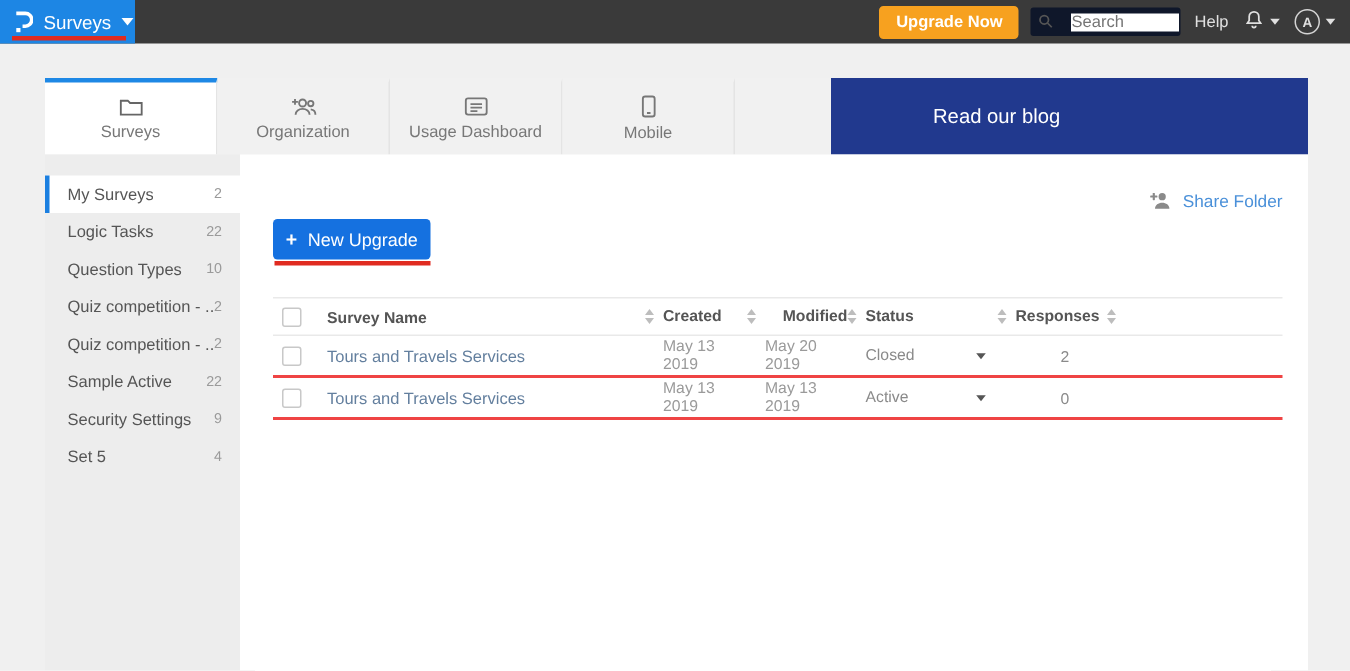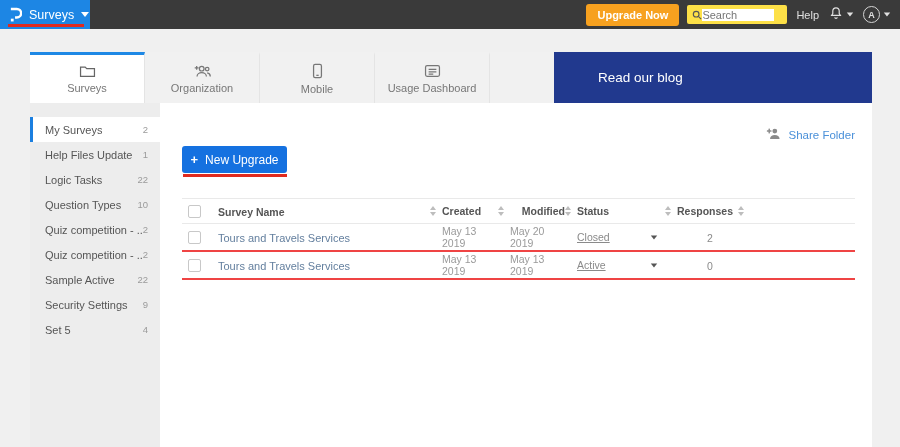--- a/index.html
+++ b/index.html
@@ -12,40 +12,40 @@
                 padding-left:9px; gap:7px; position:relative; cursor:pointer; }
   .logo-p { display:flex; align-items:center; }
   .product-name { color:#fff; font-size:12.5px; }
   .caret { width:0; height:0; border-left:4px solid transparent; border-right:4px solid transparent;
            border-top:5px solid currentColor; display:inline-block; }
   .logo-block .caret { color:#fff; }
   .ann-logo { position:absolute; left:8px; top:24px; width:76px; height:3px; background:#e02b20; }
   .topbar-spacer { flex:1; }
   .upgrade-btn { background:#f7a11f; color:#fff; font-weight:bold; font-size:11px;
                  padding:5px 11px; border:none; border-radius:3px; margin-right:8px; cursor:pointer; }
-  .search-box { width:100px; height:19px; background:#fde047; border-radius:2px; display:flex;
-                align-items:center; padding:0 5px; gap:0; margin-right:9px; }
+  .search-box { width:100px; height:19px; background:#0f172a; border-radius:2px; display:flex;
+                align-items:center; padding:0 5px; gap:12px; margin-right:9px; }
   .search-box input { border:none; outline:none; width:72px; font-size:11px; color:#555;
                       font-family:"Liberation Sans", sans-serif; }
   .help-link { color:#e0e0e0; font-size:11px; margin-right:10px; cursor:pointer; }
   .icon-group { display:flex; align-items:center; gap:3px; margin-right:9px; color:#e0e0e0; cursor:pointer; }
   .icon-group .caret { color:#e0e0e0; transform:scale(.8); }
   .avatar-circle { width:17px; height:17px; border:1px solid #d5d5d5; border-radius:50%;
                    display:flex; align-items:center; justify-content:center;
                    color:#e0e0e0; font-size:9px; font-weight:bold; }
 
   
   .strip { margin:23px 28px 0 30px; width:842px; height:51px; display:flex; }
   .tab { width:115px; background:#f1f1f1; border-right:1px solid #e4e4e4; border-top:3px solid transparent;
          display:flex; flex-direction:column; align-items:center; justify-content:center; gap:4px; cursor:pointer; }
   .tab.active { background:#fff; border-top:3px solid #1e88e5; }
   .tab .t-label { font-size:11px; color:#777; }
   .tab svg { display:block; }
   .strip-filler { width:64px; background:#f1f1f1; }
-  .banner { flex:1; background:#21398e; display:flex; align-items:center; padding:0 18px 0 44px; gap:36px; cursor:pointer; }
+  .banner { flex:1; background:#21398e; display:flex; align-items:center; padding:0 18px 0 68px; gap:36px; cursor:pointer; }
   .banner-title { color:#fff; font-size:13.5px; }
   .banner ul { list-style:disc; color:#fff; padding-left:14px; }
   .banner li { font-size:10.5px; margin:3px 0; }
 
   
   .card { margin-left:30px; width:842px; height:344px; display:flex; }
   .sidebar { width:130px; background:#ededed; padding-top:14px; }
   .side-item { height:25px; display:flex; align-items:center; justify-content:space-between;
                padding:0 12px; border-left:3px solid transparent; cursor:pointer; }
   .side-item.active { background:#fff; border-left:3px solid #1b7fe0; }
@@ -77,21 +77,21 @@
   .c-resp { width:100px; display:flex; align-items:center; gap:5px; }
   .h-label { font-size:10.5px; font-weight:bold; color:#555; }
   .sort-icon { position:relative; width:7px; height:10px; display:inline-block; }
   .sort-icon::before { content:""; position:absolute; top:0; left:0; border-left:3.5px solid transparent;
                        border-right:3.5px solid transparent; border-bottom:4px solid #bdbdbd; }
   .sort-icon::after  { content:""; position:absolute; bottom:0; left:0; border-left:3.5px solid transparent;
                        border-right:3.5px solid transparent; border-top:4px solid #bdbdbd; }
   .survey-link { font-size:11px; color:#637f9e; text-decoration:none; cursor:pointer; }
   .cell-date { font-size:10.5px; color:#9a9a9a; padding-left:12px; }
   .r-status { width:100px; display:flex; align-items:center; justify-content:space-between; padding:0 7px 0 12px; }
-  .status-text { font-size:10.5px; color:#8a8a8a;text-decoration:underline; }
+  .status-text { font-size:10.5px; color:#8a8a8a; }
   .status-caret { color:#555; transform:scale(.8); cursor:pointer; }
   .cell-resp { font-size:10.5px; color:#8a8a8a; padding-left:42px; }
 </style>
 </head>
 <body>
 
 <div class="topbar">
   <div class="logo-block">
     <span class="logo-p">
       <svg width="13" height="17" viewBox="0 0 14 18">
@@ -146,51 +146,47 @@
           <path d="M5 16c0-3 2.7-5 6-5s6 2 6 5"></path>
         <circle cx="18" cy="6.5" r="2.3"></circle>
           <path d="M18 11.5c2.5.3 4 2 4 4.5"></path>
         <path d="M2 5h5 M4.5 2.5v5"></path>
       </svg>
     </span>
     <span class="t-label">Organization</span>
   </div>
   <div class="tab">
     <span>
+      <svg width="17" height="14" viewBox="0 0 22 18" fill="none" stroke="#777" stroke-width="1.6">
+        <rect x="2" y="2" width="18" height="14" rx="2"></rect>
+        <path d="M6 7h10 M6 10h10 M6 13h6"></path>
+      </svg>
+    </span>
+    <span class="t-label">Usage Dashboard</span>
+  </div>
+  <div class="tab">
+    <span>
       <svg width="11" height="16" viewBox="0 0 14 20" fill="none" stroke="#777" stroke-width="1.6">
         <rect x="2" y="1.5" width="10" height="17" rx="2"></rect>
         <path d="M5.5 15.5h3"></path>
       </svg>
     </span>
     <span class="t-label">Mobile</span>
-  </div>
-  <div class="tab">
-    <span>
-      <svg width="17" height="14" viewBox="0 0 22 18" fill="none" stroke="#777" stroke-width="1.6">
-        <rect x="2" y="2" width="18" height="14" rx="2"></rect>
-        <path d="M6 7h10 M6 10h10 M6 13h6"></path>
-      </svg>
-    </span>
-    <span class="t-label">Usage Dashboard</span>
   </div>
   <div class="strip-filler"></div>
   <div class="banner">
     <span class="banner-title">Read our blog</span>
   </div>
 </div>
 
 <div class="card">
   <div class="sidebar">
     <div class="side-item active">
       <span class="side-label">My Surveys</span>
       <span class="side-count">2</span>
-    </div>
-    <div class="side-item">
-      <span class="side-label">Help Files Update</span>
-      <span class="side-count">1</span>
     </div>
     <div class="side-item">
       <span class="side-label">Logic Tasks</span>
       <span class="side-count">22</span>
     </div>
     <div class="side-item">
       <span class="side-label">Question Types</span>
       <span class="side-count">10</span>
     </div>
     <div class="side-item">

